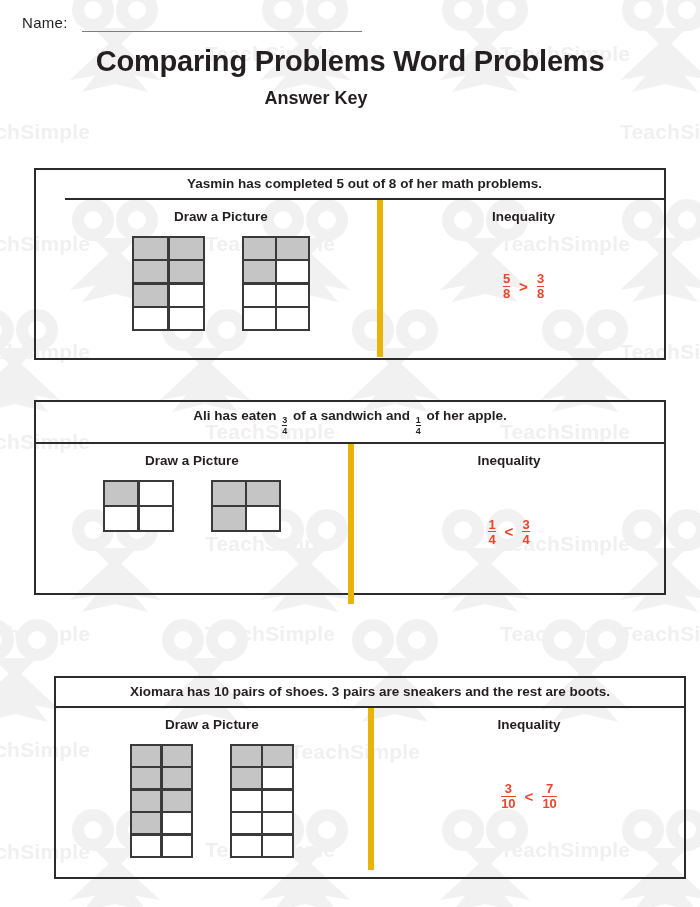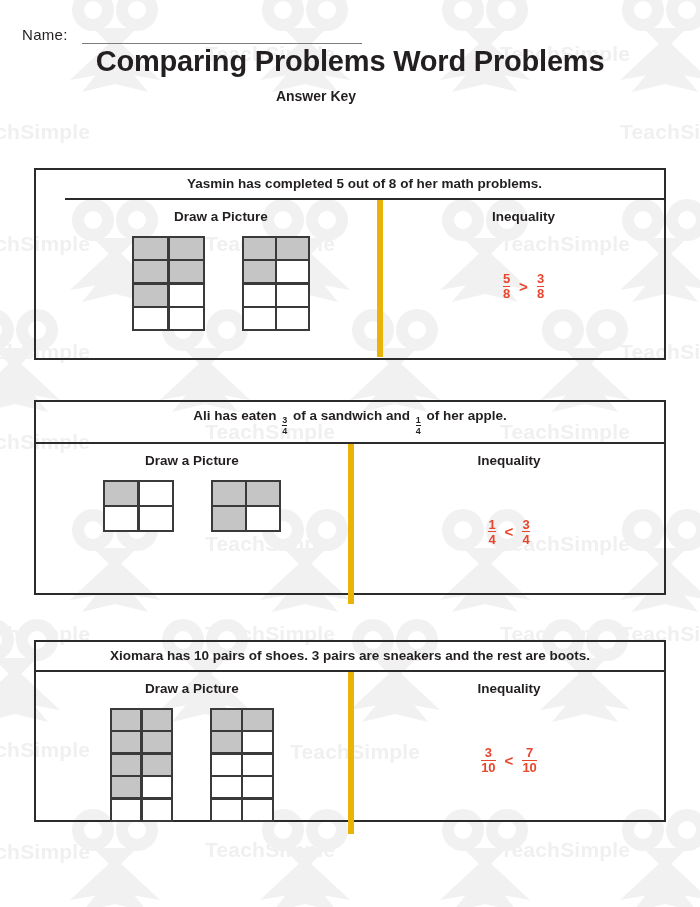--- a/index.html
+++ b/index.html
@@ -36,21 +36,20 @@
   
   #page { position: relative; z-index: 2; width: 700px; height: 907px; }
 
   
   .name-row {
     position: absolute;
     left: 22px; top: 14px;
     display: flex;
     align-items: flex-end;
     width: 340px;
-    margin-top: 12px;
   }
   .name-label {
     font-size: 15px;
     color: #231f20;
     letter-spacing: 0.3px;
     padding-bottom: 1px;
   }
   .name-line {
     flex: 1;
     margin-left: 14px;
@@ -67,21 +66,21 @@
     font-size: 29px;
     font-weight: bold;
     letter-spacing: -0.2px;
     color: #231f20;
   }
   .subtitle {
     position: absolute;
     left: 0; top: 88px;
     width: 632px;
     text-align: center;
-    font-size: 14px;
+    font-size: 18px;
     font-weight: bold;
     color: #231f20;
   }
 
   
   .problem {
     position: absolute;
     left: 34px;
     width: 632px;
     border: 2px solid #2b2b2b;
@@ -611,21 +610,21 @@
               </span>
               <span class="op">&lt;</span>
               <span class="frac-ans">
                 <span class="num">3</span>
                 <span class="den">4</span>
               </span>
             </div>
           </div>
         </div>
       </div>
-      <div class="problem" style="top: 640px; height: 182px;">
+      <div class="problem" style="top: 676px; height: 203px; margin-left: 20px;">
         <div class="prompt">Xiomara has 10 pairs of shoes. 3 pairs are sneakers and the rest are boots.</div>
         <div class="body-row">
           <div class="col-left" style="height: 162px;">
             <div class="col-head">Draw a Picture</div>
             <div class="grids">
               <div class="grid" style="grid-template-columns: repeat(2, 28px); grid-auto-rows: 20px;">
                 <div class="cell on"></div>
                 <div class="cell on"></div>
                 <div class="cell on"></div>
                 <div class="cell on"></div>

